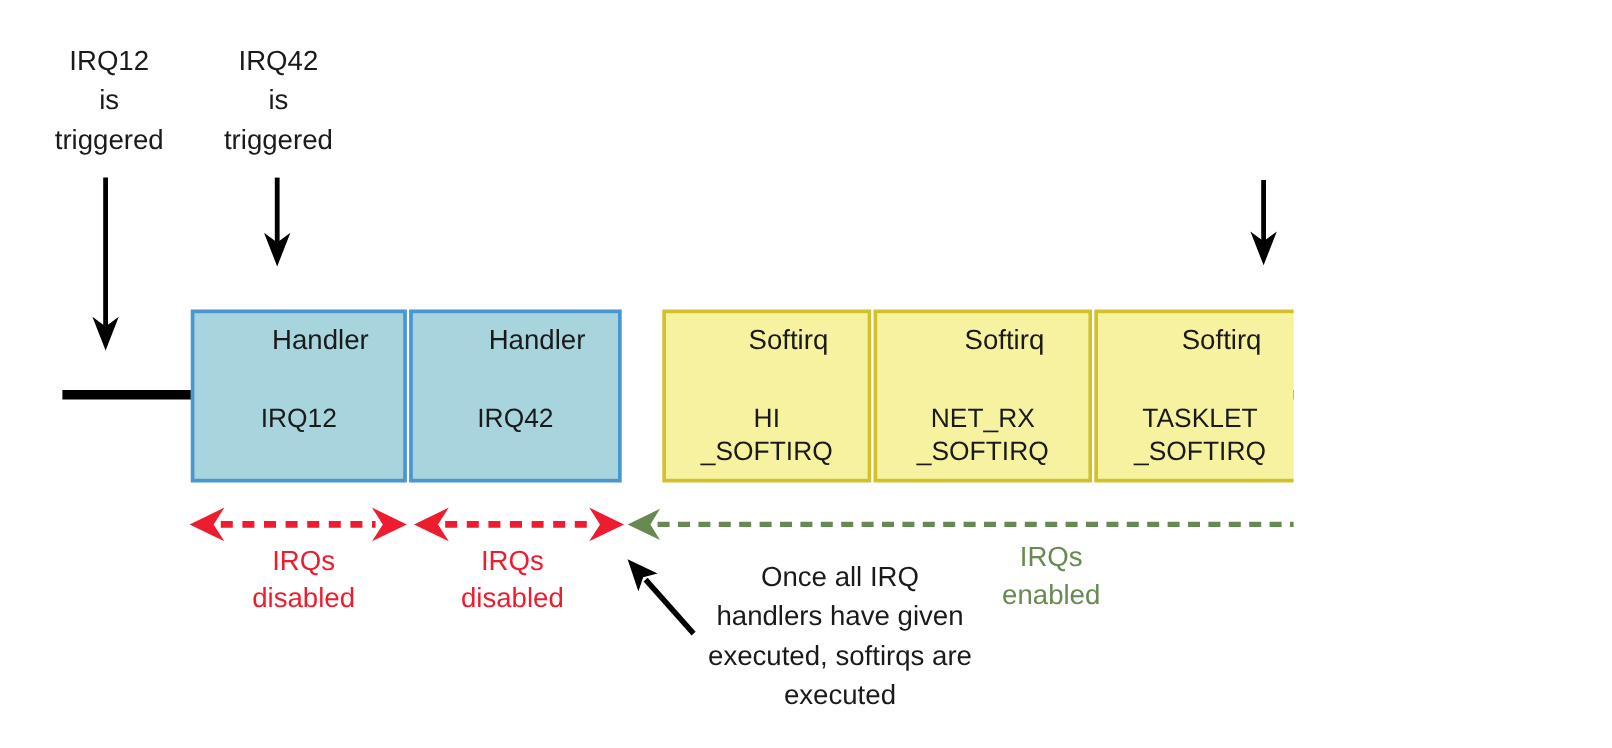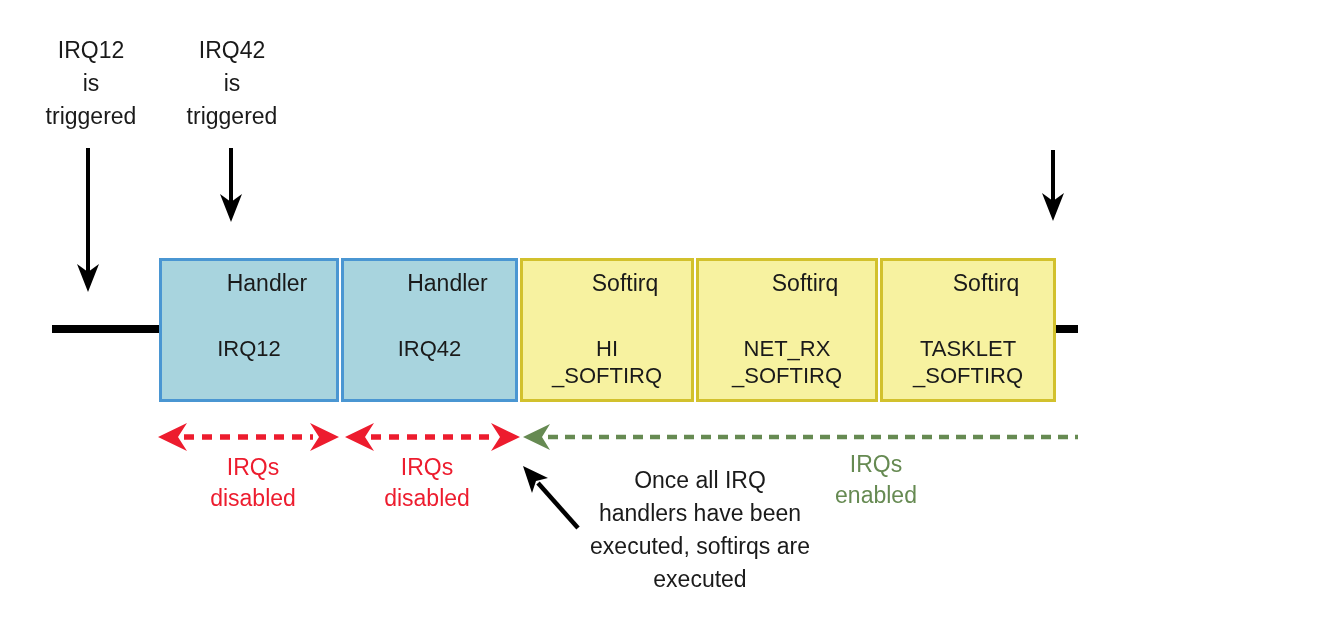--- a/index.html
+++ b/index.html
@@ -30,21 +30,21 @@
   .note.red   { color: #ed1c2e; line-height: 31px; }
   .note.green { color: #668a52; line-height: 31px; }
   .box {
     position: absolute;
     top: 258px;
     height: 144px;
     box-sizing: border-box;
     border: 3px solid;
   }
   .box.handler { background: #a8d4de; border-color: #4a96d2; }
-  .box.softirq { background: #f7f2a0; border-color: #d2c12d; }
+  .box.softirq { background: #f7f2a0; border-color: #d2c12d; margin-left: 32px; }
   .box-title {
     position: absolute;
     top: 9px; left: 0; right: 0;
     text-align: center;
     font-size: 23px;
     padding-left: 36px;
   }
   .box-name {
     position: absolute;
     top: 74px; left: 0; right: 0;
@@ -125,17 +125,17 @@
   <div class="note" style="left:1142px; top:266px;font-family:Liberation Mono, monospace;">Process</div>
 
   <div class="note red" style="left:253px; top:452px;">IRQs
 disabled</div>
   <div class="note red" style="left:427px; top:452px;">IRQs
 disabled</div>
   <div class="note green" style="left:876px; top:449px;">IRQs
 enabled</div>
 
   <div class="note" style="left:700px; top:464px;">Once all IRQ
-handlers have been
+handlers have given
 executed, softirqs are
 executed</div>
 
 </div>
 
 </body></html>

